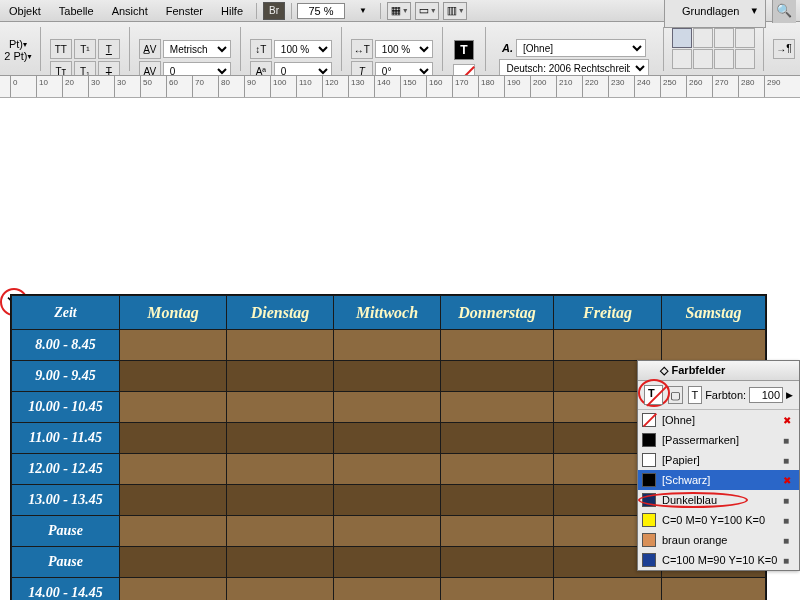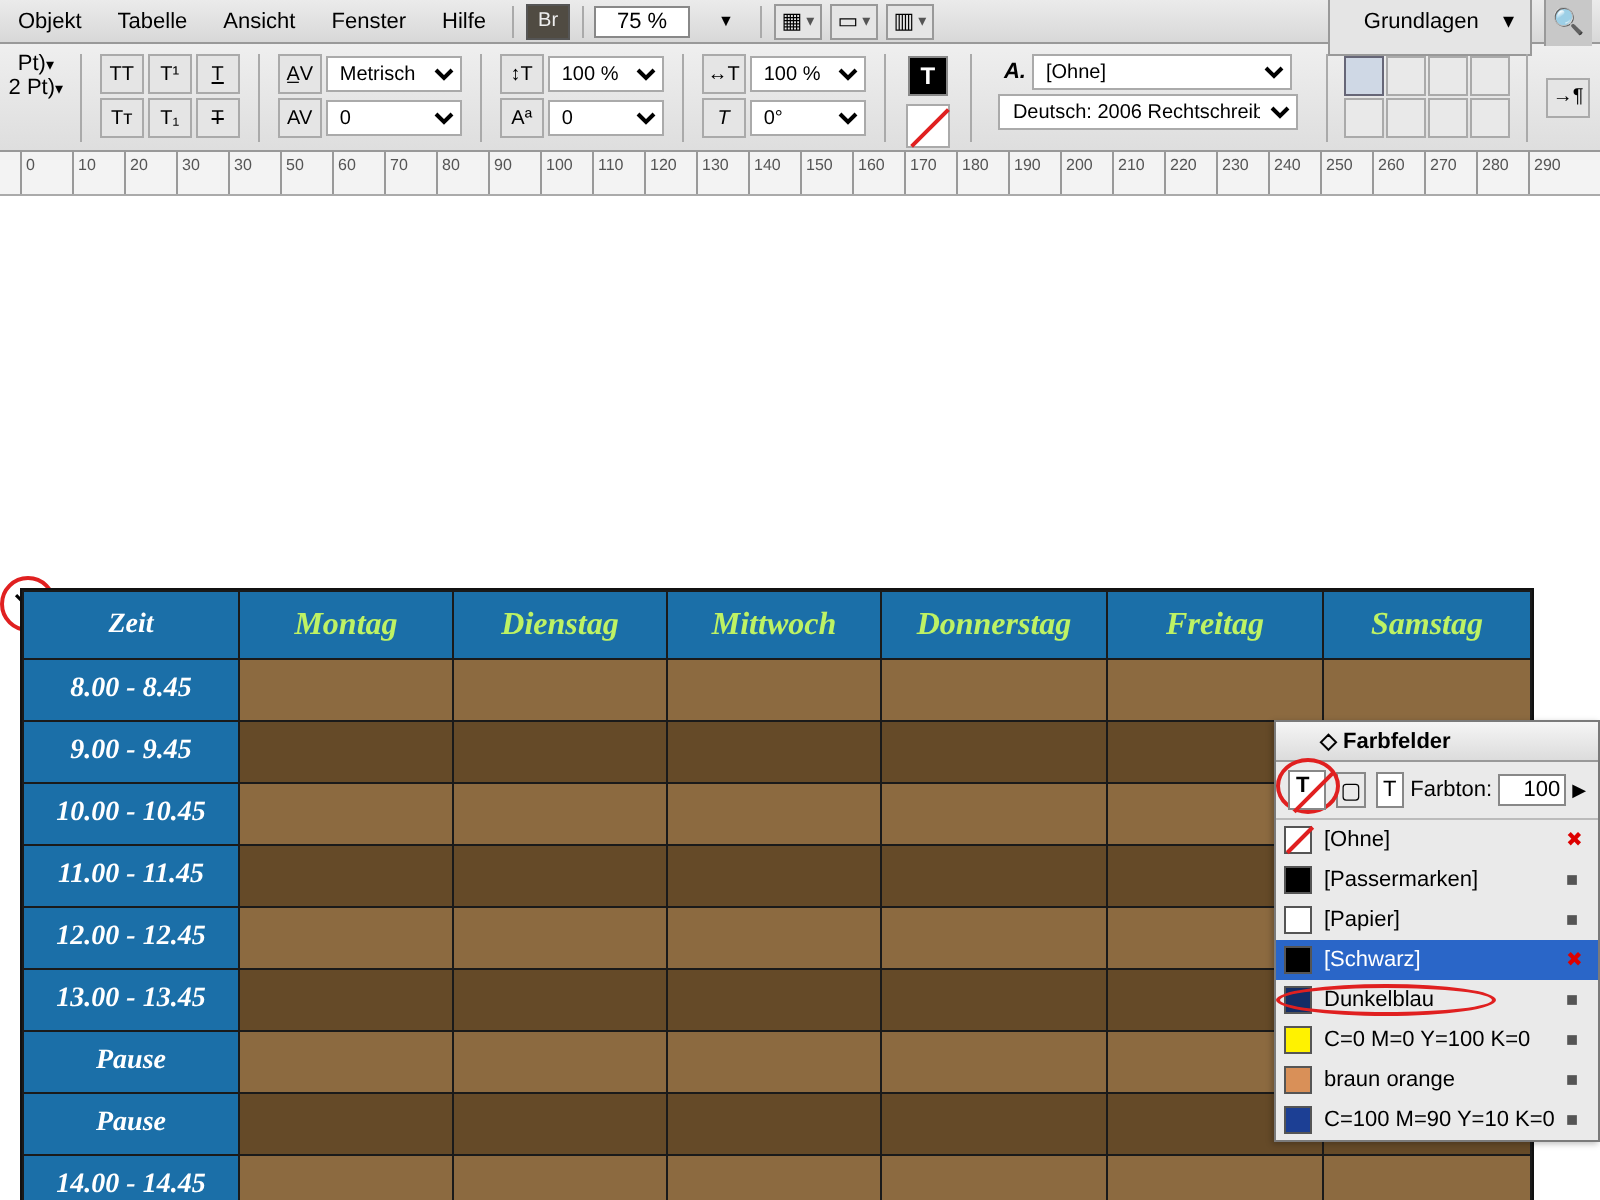--- a/index.html
+++ b/index.html
@@ -13,21 +13,21 @@
   .menubar .zoom { display: flex; align-items: center; gap: 4px;}
   .menubar .zoom input { width: 48px; height: 16px; font-size: 11px; text-align: center; border: 1px solid #888; background: #fff; }
   .menubar .iconbtn { width: 24px; height: 18px; border: 1px solid #999; background: #e5e5e5; margin: 0 2px; display: flex; align-items: center; justify-content: center;}
   .menubar .iconbtn::after{content:"▾";font-size:8px;margin-left:2px;color:#555;}
   .menubar .rightdock{margin-left:auto;display:flex;align-items:center;padding-right:4px;}
   .menubar .rightdock .ws{background:#e5e5e5;border:1px solid #999;height:18px;padding:16px 8px;font-size:11px;display:flex;align-items:center;margin-right:6px;}
   .menubar .rightdock .srch{width:24px;height:24px;background:#c8c8c8;display:flex;align-items:center;justify-content:center;border-left:1px solid #999;font-size:13px;}
 
   
   .controlbar { height: 54px; background: linear-gradient(#efefef, #dedede); border-bottom: 1px solid #999; display: flex; align-items: center; font-size: 11px; overflow: hidden; }
-  .cgrp{display:flex;align-items:center;padding:4px 4px;height:100%;}
+  .cgrp{display:flex;align-items:center;padding:16px 4px;height:100%;}
   .vsep{width:1px;height:44px;background:#aaa;margin:0 4px;}
   .ctl{display:inline-block;font-size:10px;border:1px solid #aaa;background:#fff;height:18px;margin:1px;}
   .mini{width:22px;height:20px;background:#e5e5e5;border:1px solid #aaa;margin:1px;display:flex;align-items:center;justify-content:center;font-size:10px;}
   .twocol{display:flex;flex-direction:column;}
   .rowin{display:flex;align-items:center;}
   select.ctl{padding:0 2px;}
   input.ctl{padding:0 2px;text-align:center;}
   .redstrike{position:relative;width:22px;height:22px;border:1px solid #aaa;background:#fff;margin:2px;}
   .redstrike::after{content:"";position:absolute;left:-2px;top:10px;width:26px;height:2px;background:#e02020;transform:rotate(-45deg);}
   .txT{border:1px solid #888;width:20px;height:20px;margin:2px;display:flex;align-items:center;justify-content:center;font-weight:bold;font-size:12px;}
@@ -40,21 +40,21 @@
   .ruler .tick{position:absolute;top:0;height:22px;border-left:1px solid #999;}
   .ruler .tick span{position:absolute;top:2px;left:2px;}
 
   
   .stage { position: absolute; left: 0; top: 98px; right: 0; bottom: 0; background: #fff; }
   
   
   .tablewrap{position:absolute;left:10px;top:196px;border:1px solid #111;}
   .schedule{border-collapse:collapse;}
   .schedule th,.schedule td{border:1px solid #1a1a1a;padding:0;}
-  .schedule th{background:#1b6fa8;color:#bef264;font-family:Georgia,serif;font-style:italic;font-weight:bold;height:34px;font-size:16px;}
+  .schedule th{background:#1b6fa8;color:#fef9c3;font-family:Georgia,serif;font-style:italic;font-weight:bold;height:34px;font-size:16px;}
   .schedule td{height:31px;}
   .schedule th:nth-child(1),.schedule td:nth-child(1){width:108px;background:#1b6fa8;color:#fff;font-family:Georgia,serif;font-style:italic;text-align:center;font-size:14px;font-weight:bold;}
   .schedule td:not(:first-child){background:#8c6a40;}
   
   .schedule th:nth-child(2),.schedule td:nth-child(2){width:107px;}
   .schedule th:nth-child(3),.schedule td:nth-child(3){width:107px;}
   .schedule th:nth-child(4),.schedule td:nth-child(4){width:107px;}
   .schedule th:nth-child(5),.schedule td:nth-child(5){width:113px;}
   .schedule th:nth-child(6),.schedule td:nth-child(6){width:108px;}
   .schedule th:nth-child(7),.schedule td:nth-child(7){width:104px;}

